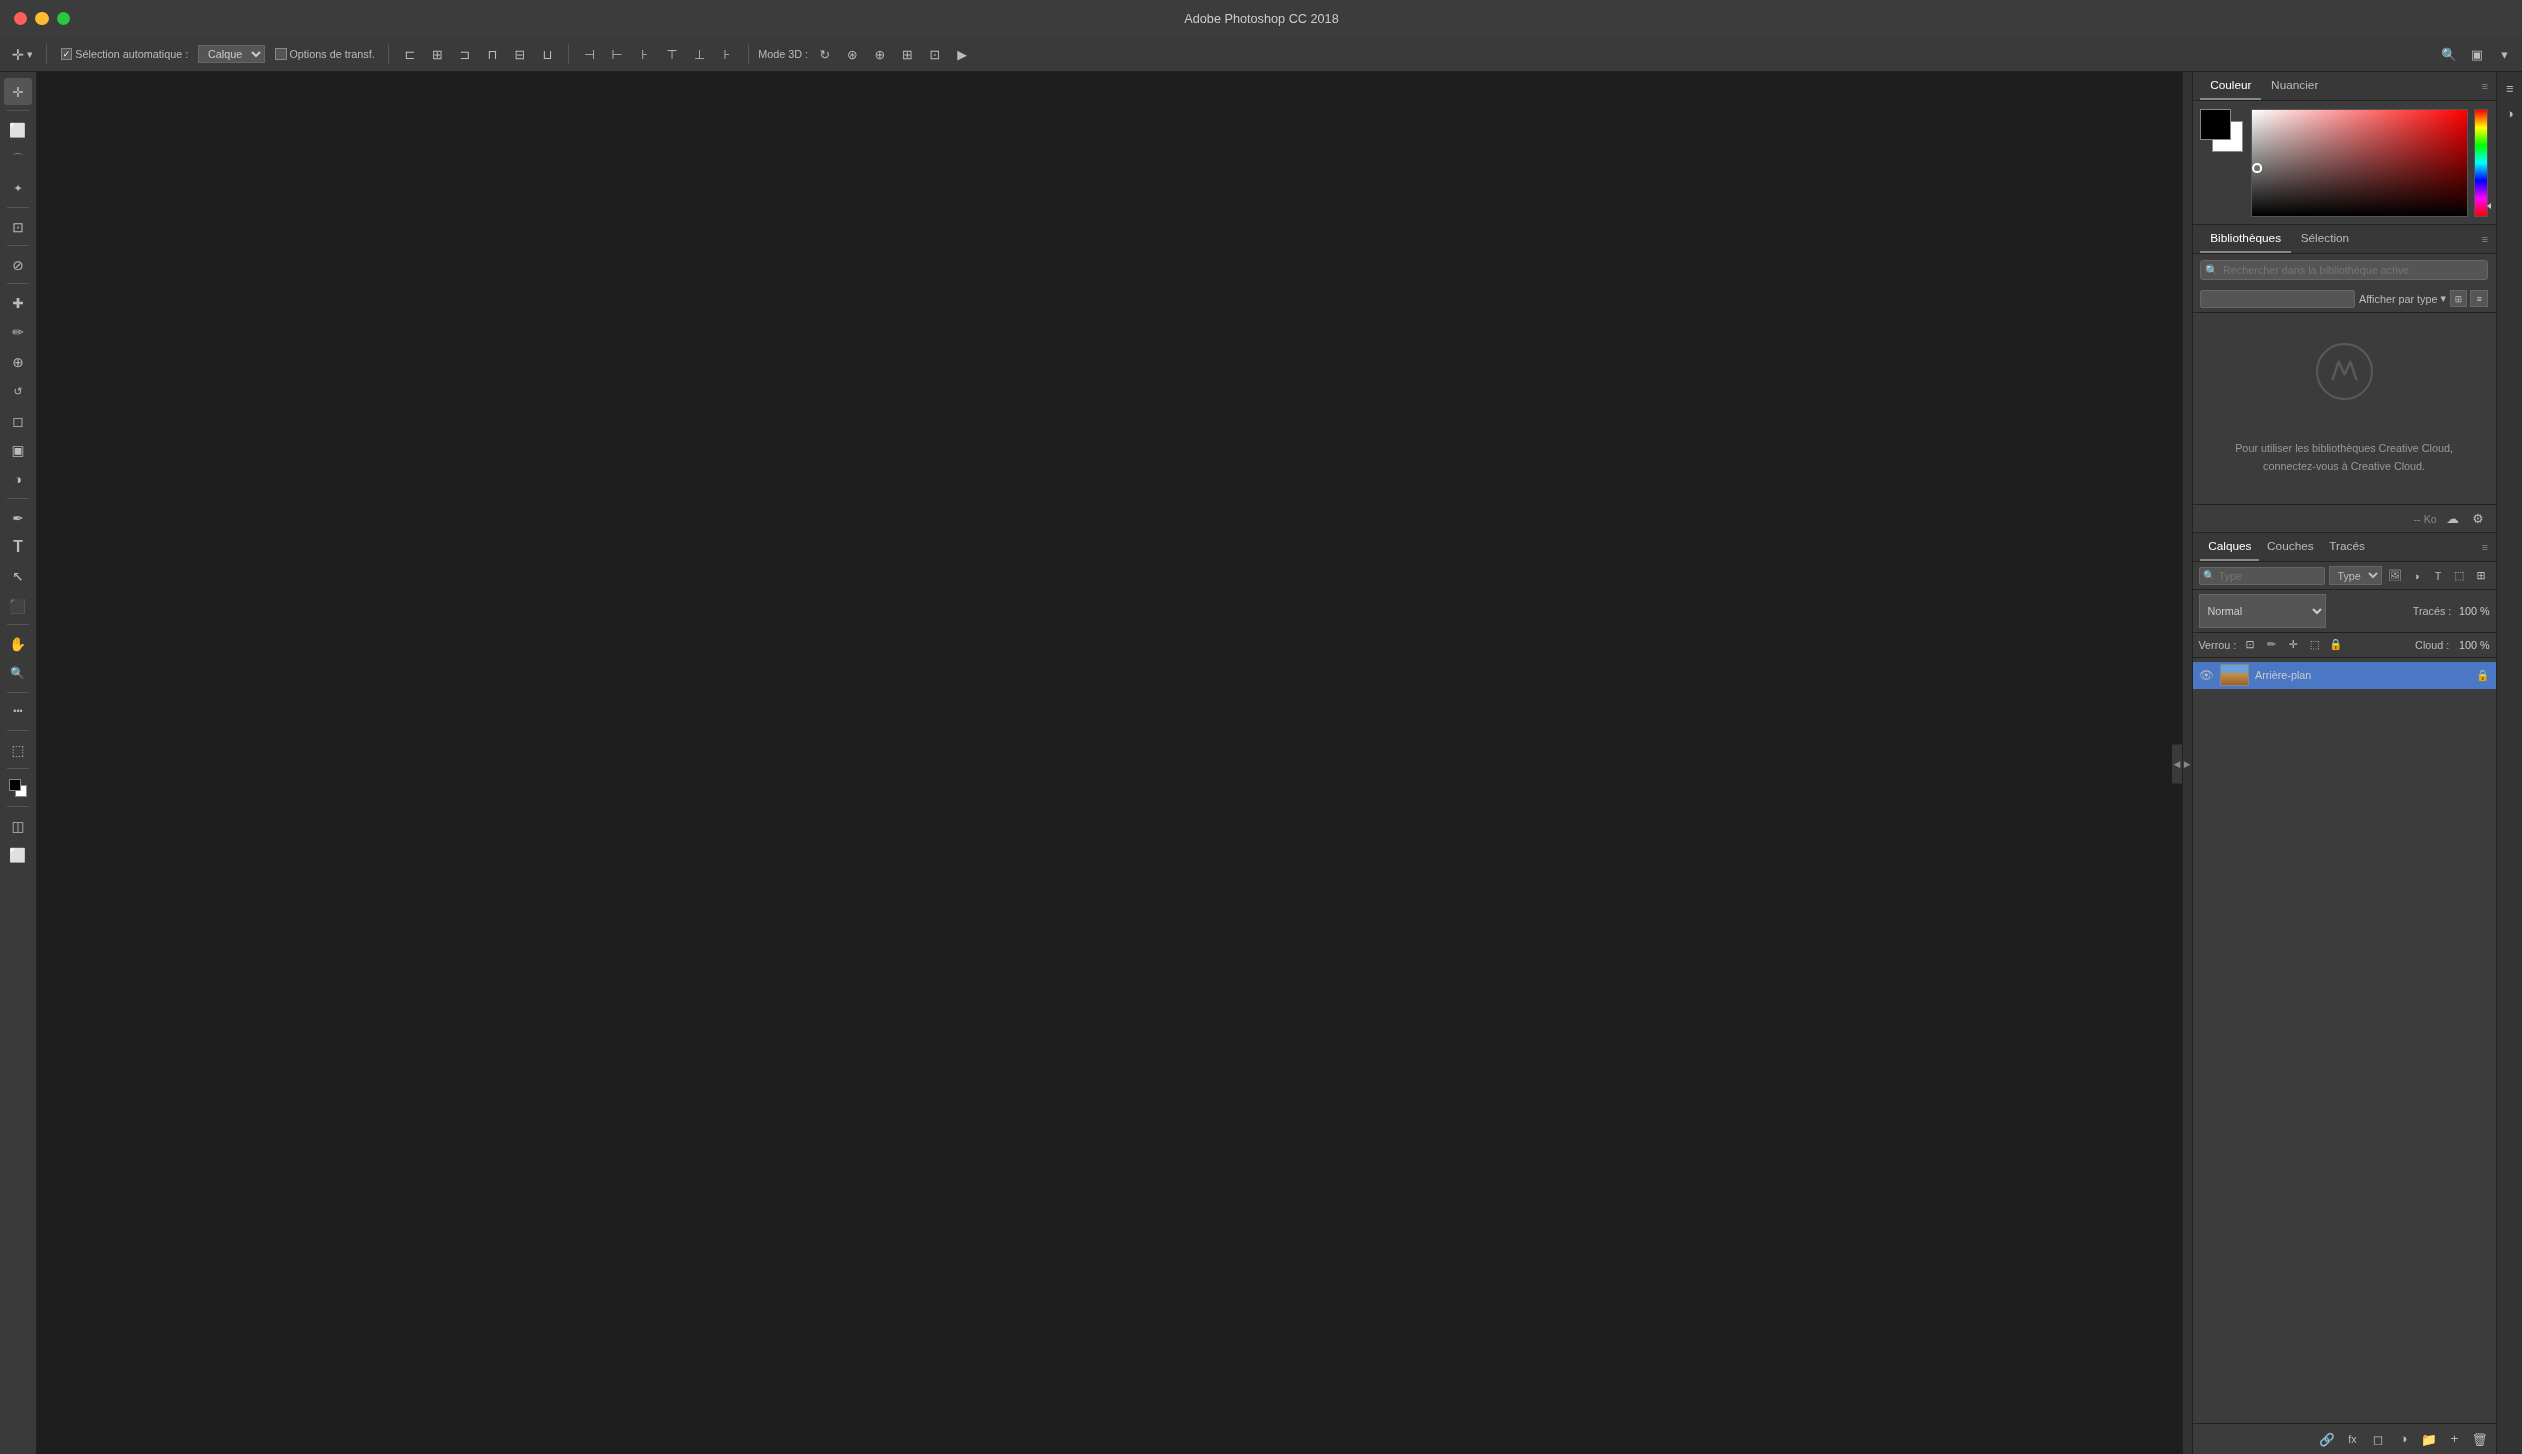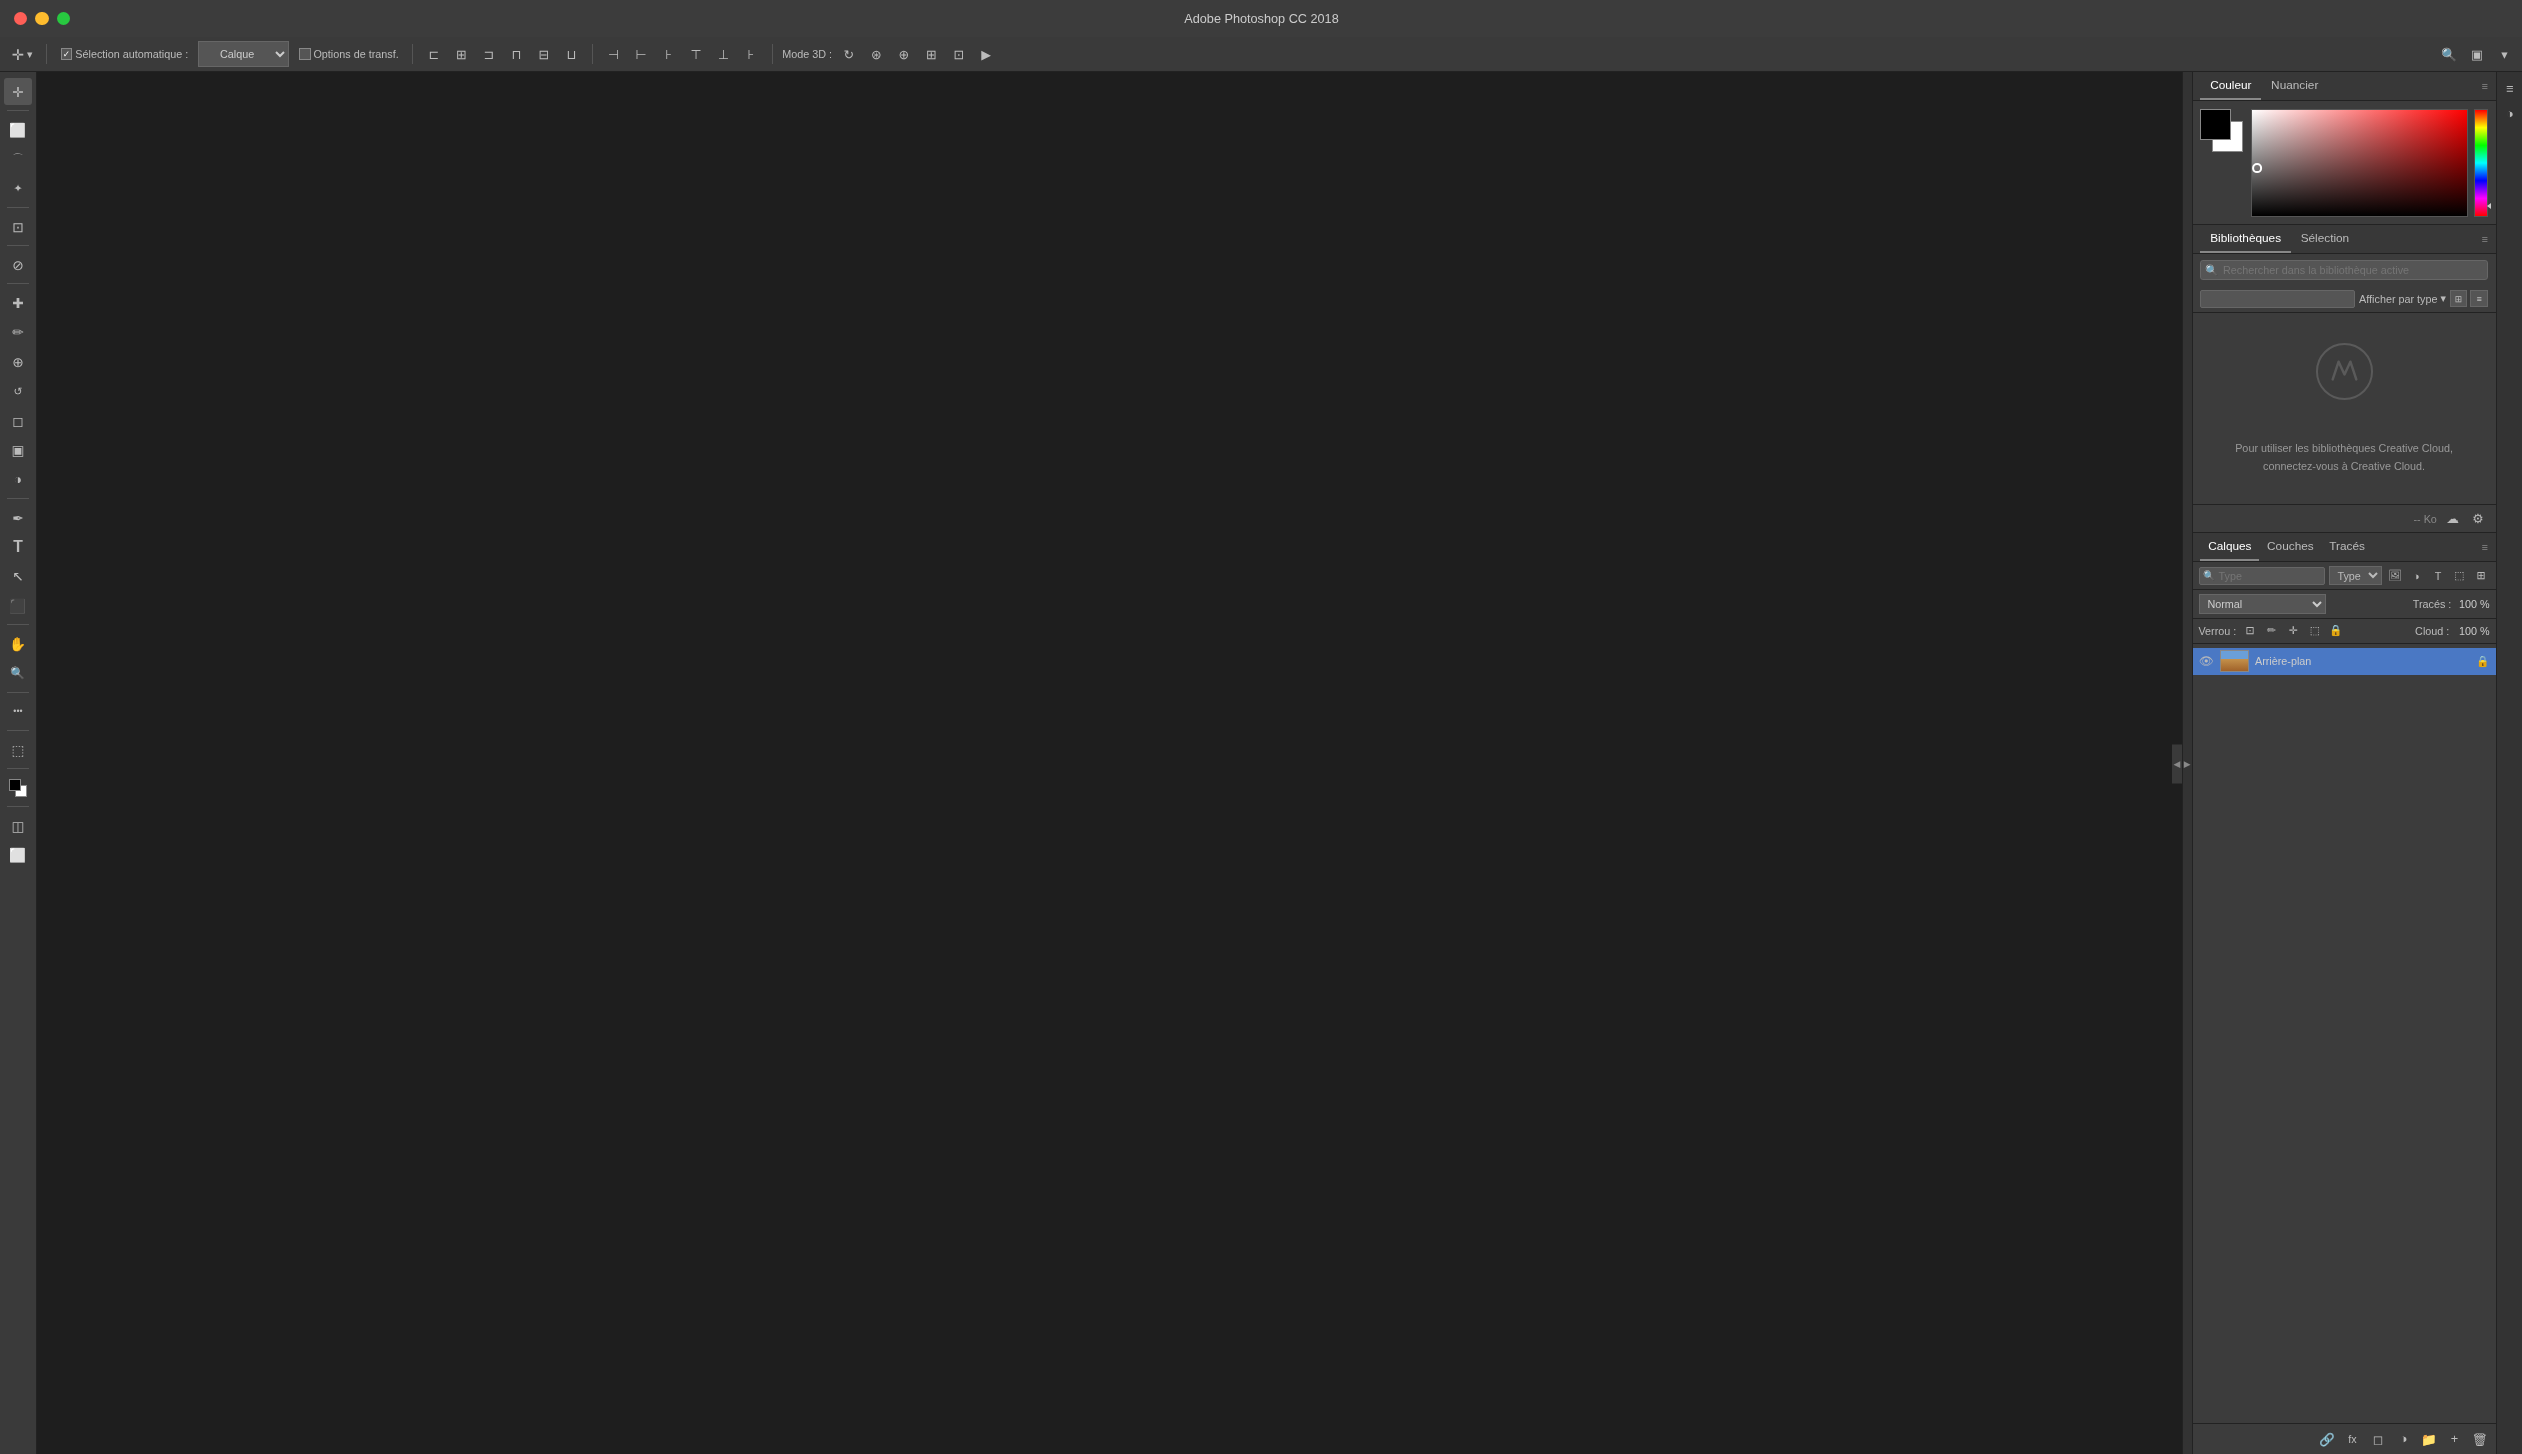--- a/index.html
+++ b/index.html
@@ -78,22 +78,22 @@
     .toolbar-checkbox.checked::after {
       content: '✓';
       font-size: 8.8px;
       color: #fff;
     }
     .toolbar-select {
       background: #555;
       border: 1px solid #666;
       color: #ccc;
       font-size: 10.8px;
-      padding: 1px 17px;
-      height: 26px;
+      padding: 1px 5px;
+      height: 18px;
     }
     .toolbar-separator {
       width: 1px;
       height: 19.6px;
       background: #555;
       margin: 0 3.9px;
     }
     .toolbar-icon-btn {
       width: 21.6px;
       height: 21.6px;
@@ -482,21 +482,21 @@
       align-items: center;
       gap: 3.9px;
       border-bottom: 1px solid #222;
     }
     .blend-select {
       background: #555;
       border: 1px solid #666;
       color: #ccc;
       font-size: 10.8px;
       padding: 2px 3.9px;
-      height: 20px;
+      height: 34px;
       width: 127px;
     }
     .opacity-label {
       font-size: 10.8px;
       color: #bbb;
       margin-left: auto;
     }
     .opacity-value {
       font-size: 10.8px;
       color: #ccc;

